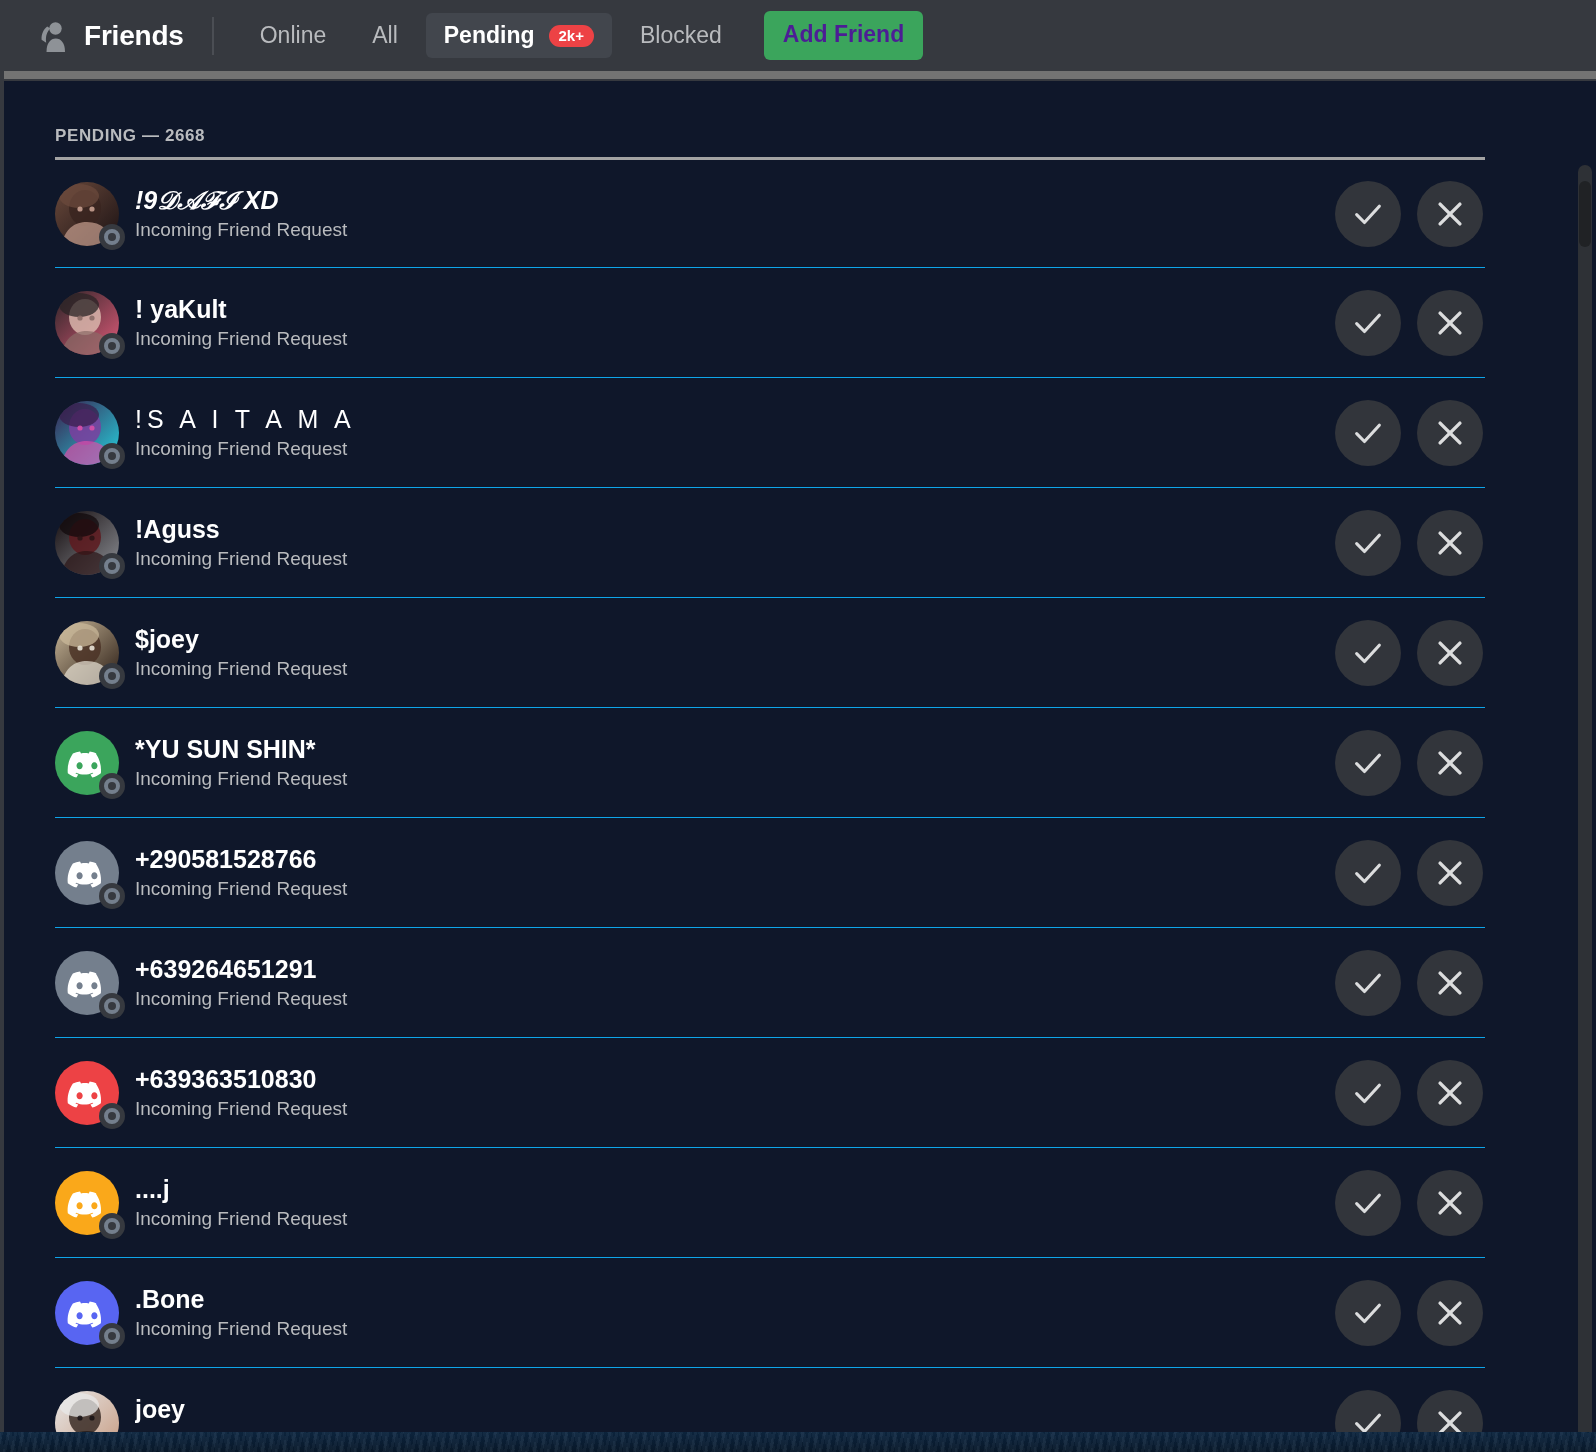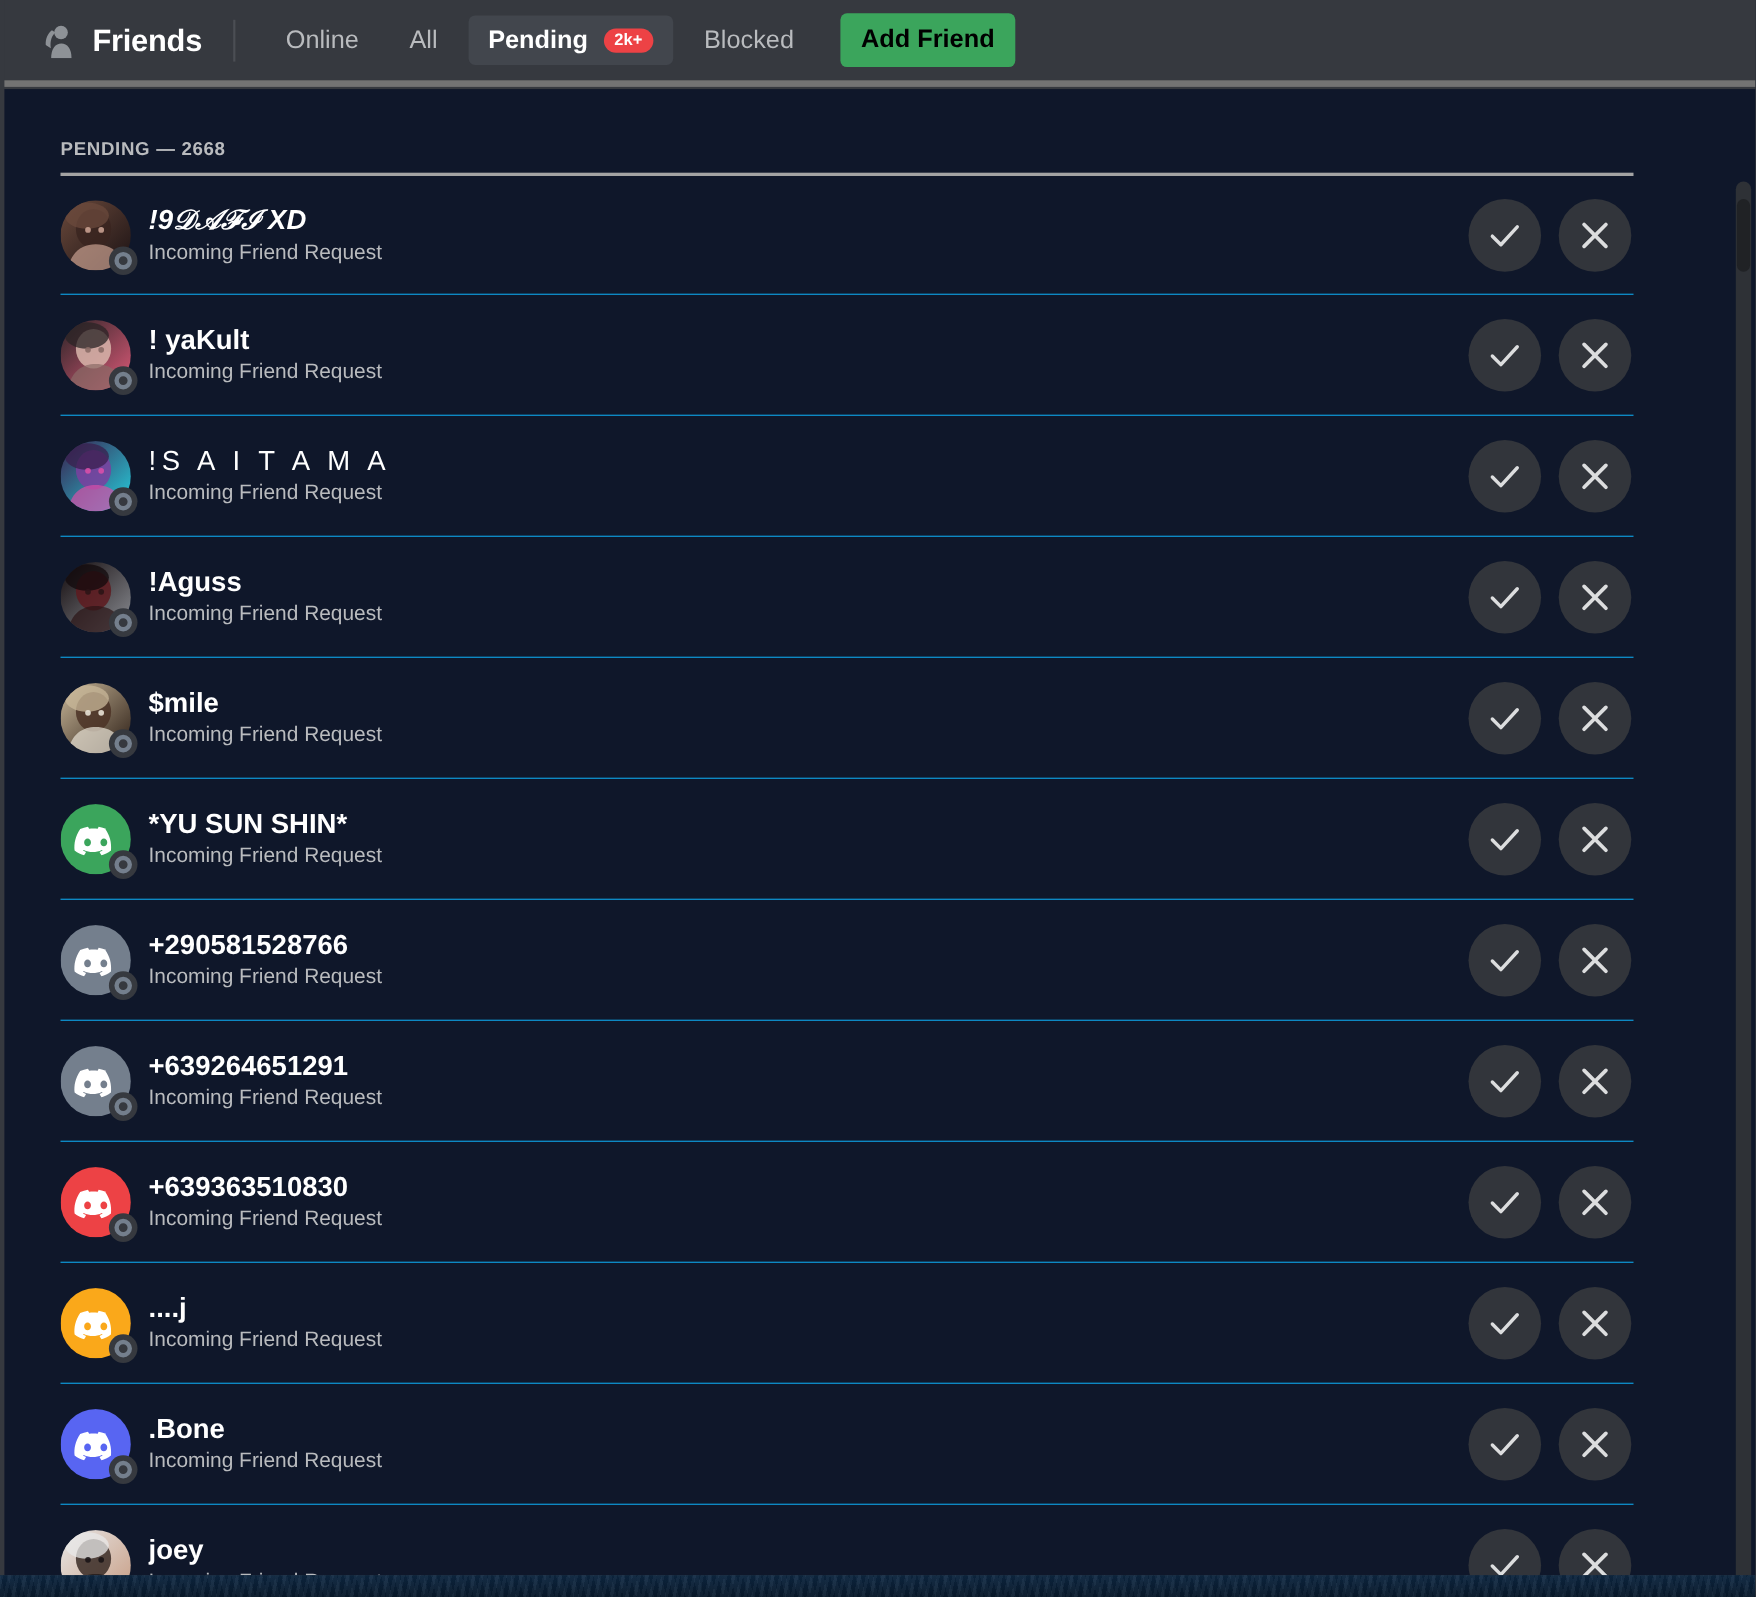--- a/index.html
+++ b/index.html
@@ -14,21 +14,21 @@
     width: 1596px; height: 1452px;
     background: #36393f;
     overflow: hidden;
   }
 
   
   #header {
     position: absolute; top: 0; left: 0;
     width: 1596px; height: 79px;
     background: #36393f;
-    border-bottom: 6px solid #737373;
+    border-bottom: 8px solid #737373;
     display: flex; align-items: center;
     padding-left: 34px;
   }
   #friends-icon {
     width: 36px; height: 32px;
     margin-right: 14px;
     flex: 0 0 auto;
     display: flex; align-items: center; justify-content: center;
   }
   #friends-title {
@@ -61,21 +61,21 @@
     color: #ffffff;
     font-size: 15px;
     font-weight: bold;
     border-radius: 14px;
     padding: 3px 10px 4px 10px;
     margin-left: 14px;
     line-height: 1;
   }
   #add-friend-button {
     background: #3ba55c;
-    color: #000000;
+    color: #4c1d95;
     font-size: 23px;
     font-weight: bold;
     border: none;
     border-radius: 6px;
     padding: 10px 19px 12px 19px;
     margin-left: 14px;
     cursor: pointer;
     font-family: "Liberation Sans", sans-serif;
     white-space: nowrap;
   }
@@ -419,21 +419,21 @@
     <ellipse cx="30" cy="26" rx="16" ry="18" fill="#4b3326" opacity="0.85"></ellipse>
     <path d="M6 64 C10 46 20 40 32 40 C46 40 56 48 58 64 Z" fill="#e8e2d6" opacity="0.7"></path>
     <ellipse cx="24" cy="14" rx="20" ry="12" fill="#c9b89a" opacity="0.75"></ellipse>
     <circle cx="25" cy="27" r="2.6" fill="#e8e2d6" opacity="0.9"></circle>
     <circle cx="37" cy="27" r="2.6" fill="#e8e2d6" opacity="0.9"></circle>
   </svg>
             </div>
             <div class="status-dot"></div>
           </div>
           <div class="names">
-            <div class="uname">$mile</div>
+            <div class="uname">$joey</div>
             <div class="substatus">Incoming Friend Request</div>
           </div>
           <div class="actions">
             <button class="act-btn">
               <svg width="34" height="34" viewBox="0 0 24 24" fill="none" stroke="#dcddde" stroke-width="2.2" stroke-linecap="round" stroke-linejoin="round">
                 <polyline points="4,12.5 9.5,18 20,6.5"></polyline>
               </svg>
             </button>
             <button class="act-btn">
               <svg width="34" height="34" viewBox="0 0 24 24" fill="none" stroke="#dcddde" stroke-width="2.4" stroke-linecap="round">

